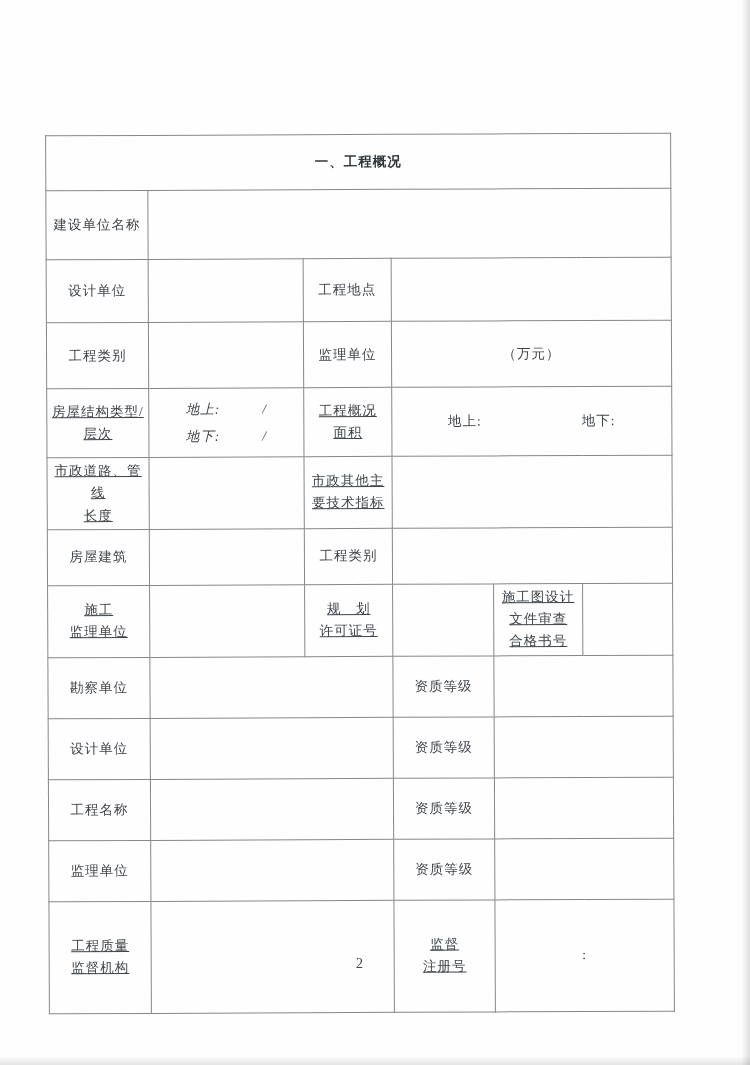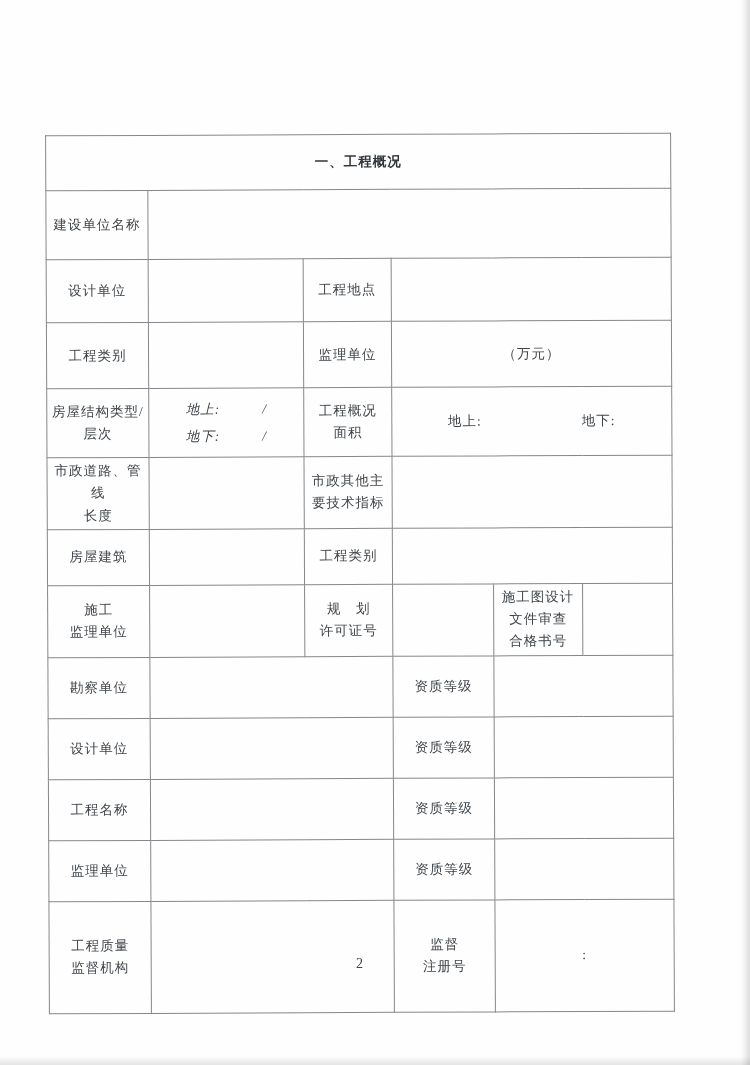--- a/index.html
+++ b/index.html
@@ -43,21 +43,21 @@
   }
   td.title{
     text-align:left;
     font-family:"Liberation Sans","DejaVu Sans",sans-serif;
     font-weight:bold;
     font-size:19px;
     letter-spacing:2px;
     color:#30353a;
     padding-left:12px;
   }
-  .pl{white-space:pre-line;line-height:1.65;}
+  .pl{white-space:pre-line;line-height:1.65;text-decoration:underline;}
   .r-title td{height:50px;}
   .r1 td{height:64px;}
   .r2 td{height:58px;}
   .r3 td{height:61px;}
   .r4 td{height:64px;}
   .r5 td{height:62px;}
   .r6 td{height:51px;}
   .r7 td{height:64px;}
   .r8 td,.r9 td,.r10 td,.r11 td{height:56px;}
   .r12 td{height:107px;border-bottom:2px solid #787a7c;}

